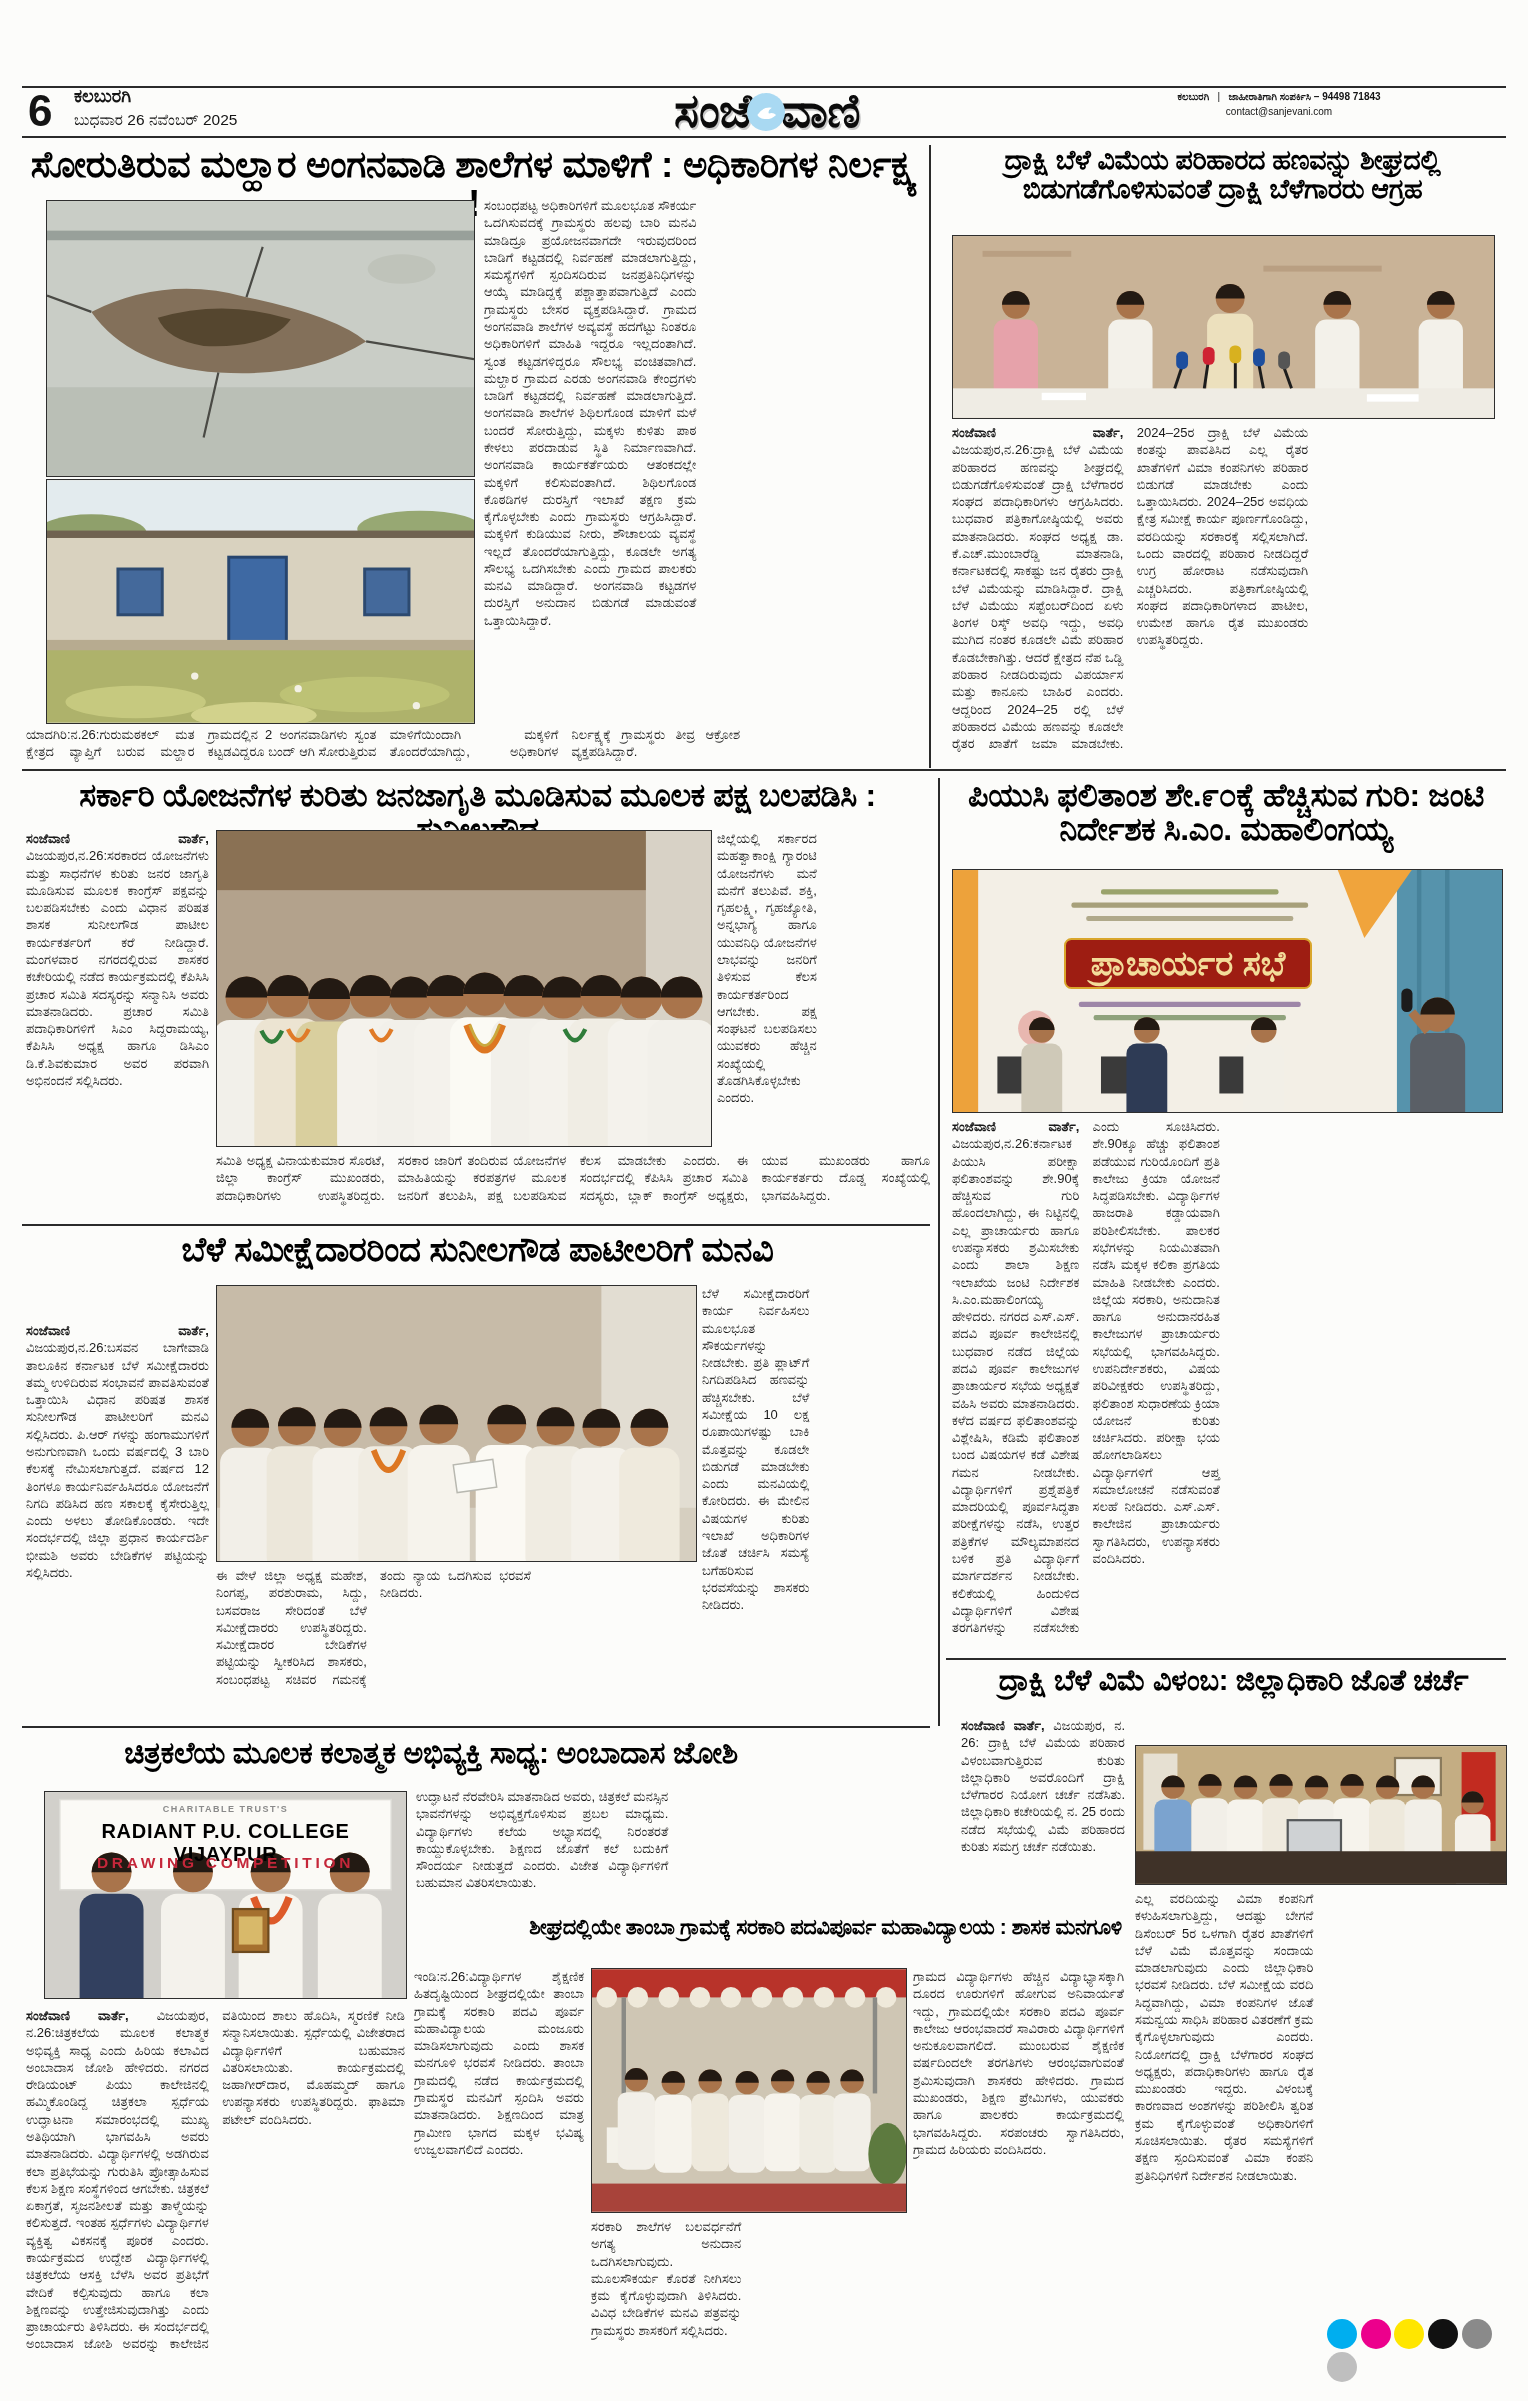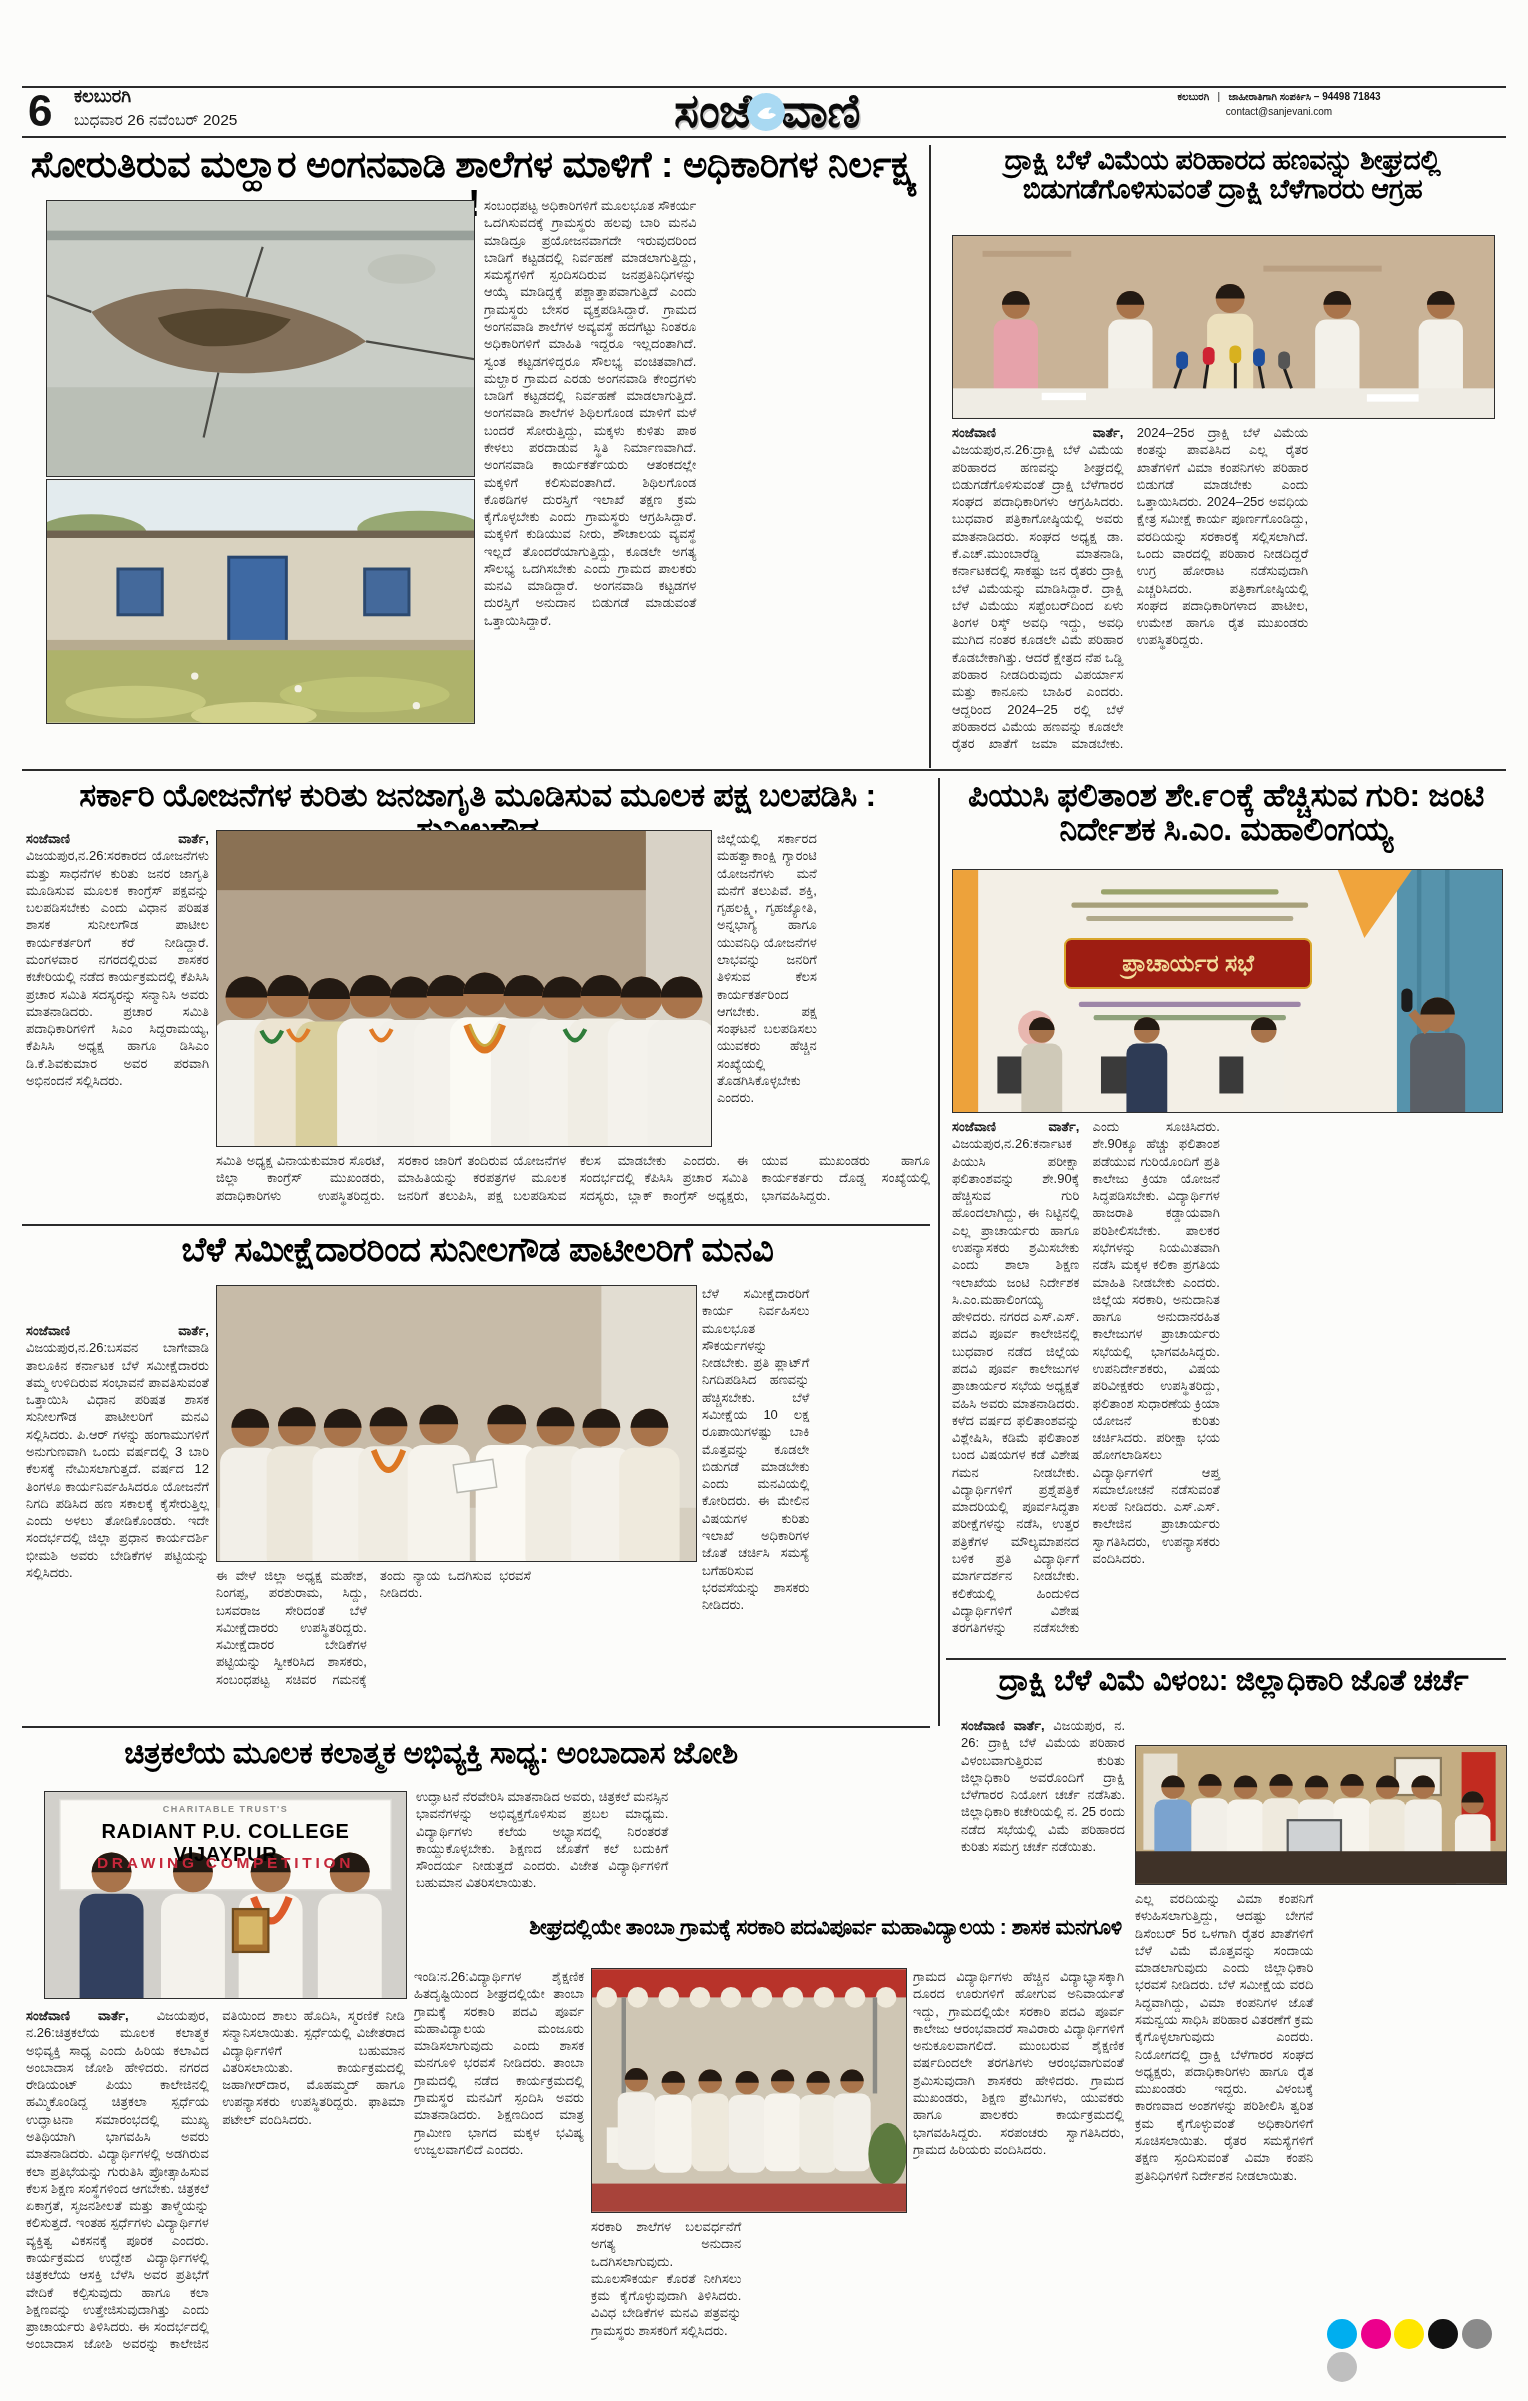--- a/index.html
+++ b/index.html
@@ -108,20 +108,23 @@
       <circle cx="200" cy="265" r="5" fill="#f2f0e4"></circle>
         <circle cx="340" cy="282" r="5" fill="#f2f0e4"></circle>
         <circle cx="500" cy="305" r="5" fill="#f2f0e4"></circle>
     </svg>
   </div>
 
   <div class="abs bt c2" style="left:484px;top:197px;width:438px;height:525px">
     <span>ಸಂಬಂಧಪಟ್ಟ ಅಧಿಕಾರಿಗಳಿಗೆ ಮೂಲಭೂತ ಸೌಕರ್ಯ ಒದಗಿಸುವದಕ್ಕೆ ಗ್ರಾಮಸ್ಥರು ಹಲವು ಬಾರಿ ಮನವಿ ಮಾಡಿದ್ರೂ ಪ್ರಯೋಜನವಾಗದೇ ಇರುವುದರಿಂದ ಬಾಡಿಗೆ ಕಟ್ಟಡದಲ್ಲಿ ನಿರ್ವಹಣೆ ಮಾಡಲಾಗುತ್ತಿದ್ದು, ಸಮಸ್ಯೆಗಳಿಗೆ ಸ್ಪಂದಿಸದಿರುವ ಜನಪ್ರತಿನಿಧಿಗಳನ್ನು ಆಯ್ಕೆ ಮಾಡಿದ್ದಕ್ಕೆ ಪಶ್ಚಾತ್ತಾಪವಾಗುತ್ತಿದೆ ಎಂದು ಗ್ರಾಮಸ್ಥರು ಬೇಸರ ವ್ಯಕ್ತಪಡಿಸಿದ್ದಾರೆ. ಗ್ರಾಮದ ಅಂಗನವಾಡಿ ಶಾಲೆಗಳ ಅವ್ಯವಸ್ಥೆ ಹದಗೆಟ್ಟು ನಿಂತರೂ ಅಧಿಕಾರಿಗಳಿಗೆ ಮಾಹಿತಿ ಇದ್ದರೂ ಇಲ್ಲದಂತಾಗಿದೆ. ಸ್ವಂತ ಕಟ್ಟಡಗಳಿದ್ದರೂ ಸೌಲಭ್ಯ ವಂಚಿತವಾಗಿದೆ. ಮಲ್ಹಾರ ಗ್ರಾಮದ ಎರಡು ಅಂಗನವಾಡಿ ಕೇಂದ್ರಗಳು ಬಾಡಿಗೆ ಕಟ್ಟಡದಲ್ಲಿ ನಿರ್ವಹಣೆ ಮಾಡಲಾಗುತ್ತಿದೆ. ಅಂಗನವಾಡಿ ಶಾಲೆಗಳ ಶಿಥಿಲಗೊಂಡ ಮಾಳಿಗೆ ಮಳೆ ಬಂದರೆ ಸೋರುತ್ತಿದ್ದು, ಮಕ್ಕಳು ಕುಳಿತು ಪಾಠ ಕೇಳಲು ಪರದಾಡುವ ಸ್ಥಿತಿ ನಿರ್ಮಾಣವಾಗಿದೆ. ಅಂಗನವಾಡಿ ಕಾರ್ಯಕರ್ತೆಯರು ಆತಂಕದಲ್ಲೇ ಮಕ್ಕಳಿಗೆ ಕಲಿಸುವಂತಾಗಿದೆ. ಶಿಥಿಲಗೊಂಡ ಕೊಠಡಿಗಳ ದುರಸ್ತಿಗೆ ಇಲಾಖೆ ತಕ್ಷಣ ಕ್ರಮ ಕೈಗೊಳ್ಳಬೇಕು ಎಂದು ಗ್ರಾಮಸ್ಥರು ಆಗ್ರಹಿಸಿದ್ದಾರೆ. ಮಕ್ಕಳಿಗೆ ಕುಡಿಯುವ ನೀರು, ಶೌಚಾಲಯ ವ್ಯವಸ್ಥೆ ಇಲ್ಲದೆ ತೊಂದರೆಯಾಗುತ್ತಿದ್ದು, ಕೂಡಲೇ ಅಗತ್ಯ ಸೌಲಭ್ಯ ಒದಗಿಸಬೇಕು ಎಂದು ಗ್ರಾಮದ ಪಾಲಕರು ಮನವಿ ಮಾಡಿದ್ದಾರೆ. ಅಂಗನವಾಡಿ ಕಟ್ಟಡಗಳ ದುರಸ್ತಿಗೆ ಅನುದಾನ ಬಿಡುಗಡೆ ಮಾಡುವಂತೆ ಒತ್ತಾಯಿಸಿದ್ದಾರೆ.</span>
   </div>
 
+  <div class="abs bt c5" style="left:26px;top:726px;width:896px;height:41px">
+    <span>ಯಾದಗಿರಿ:ನ.26:ಗುರುಮಠಕಲ್ ಮತ ಕ್ಷೇತ್ರದ ವ್ಯಾಪ್ತಿಗೆ ಬರುವ ಮಲ್ಹಾರ ಗ್ರಾಮದಲ್ಲಿನ 2 ಅಂಗನವಾಡಿಗಳು ಸ್ವಂ‍ತ ಕಟ್ಟಡವಿದ್ದರೂ ಬಂದ್ ಆಗಿ ಸೋರುತ್ತಿರುವ ಮಾಳಿಗೆಯಿಂದಾಗಿ ಮಕ್ಕಳಿಗೆ ತೊಂದರೆಯಾಗಿದ್ದು, ಅಧಿಕಾರಿಗಳ ನಿರ್ಲಕ್ಷ್ಯಕ್ಕೆ ಗ್ರಾಮಸ್ಥರು ತೀವ್ರ ಆಕ್ರೋಶ ವ್ಯಕ್ತಪಡಿಸಿದ್ದಾರೆ.</span>
+  </div>
 
   <div class="abs hl" style="left:938px;top:146px;width:569px;height:83px;font-size:27px">ದ್ರಾಕ್ಷಿ ಬೆಳೆ ವಿಮೆಯ ಪರಿಹಾರದ ಹಣವನ್ನು ಶೀಘ್ರದಲ್ಲಿ ಬಿಡುಗಡೆಗೊಳಿಸುವಂತೆ ದ್ರಾಕ್ಷಿ ಬೆಳೆಗಾರರು ಆಗ್ರಹ</div>
 
   <div class="photo" style="left:952px;top:235px;width:541px;height:182px">
     <svg viewBox="0 0 732 246">
       <rect width="732" height="246" fill="#c9b397"></rect>
       <rect x="40" y="20" width="120" height="8" fill="#b99f82"></rect>
         <rect x="420" y="40" width="160" height="8" fill="#b99f82"></rect>
       <use href="#fig" transform="translate(85,208) scale(1.25)" color="#e6a2aa"></use>
       <use href="#fig" transform="translate(240,208) scale(1.25)" color="#f3f1ea"></use>
@@ -208,21 +211,21 @@
       <rect x="60" y="252" width="40" height="50" fill="#3a3a3a"></rect>
         <rect x="200" y="252" width="40" height="50" fill="#3a3a3a"></rect>
         <rect x="360" y="252" width="40" height="50" fill="#3a3a3a"></rect>
       <use href="#fig" transform="translate(120,322) scale(1.15)" color="#cfc9b8"></use>
       <use href="#fig" transform="translate(262,322) scale(1.15)" color="#2e3b55"></use>
       <use href="#fig" transform="translate(420,322) scale(1.15)" color="#f2efe7"></use>
       <use href="#fig" transform="translate(655,338) scale(1.55)" color="#5a5f66"></use>
       <line x1="642" y1="218" x2="620" y2="192" stroke="#a9744b" stroke-width="12"></line>
       <rect x="606" y="160" width="15" height="32" rx="7" fill="#1c1c1c"></rect>
     </svg>
-    <div class="ph-label banner-red" style="left:111px;top:68px;width:244px;height:47px;font-size:23px">ಪ್ರಾಚಾರ್ಯರ ಸಭೆ</div>
+    <div class="ph-label banner-red" style="left:111px;top:68px;width:244px;height:47px;font-size:34px">ಪ್ರಾಚಾರ್ಯರ ಸಭೆ</div>
   </div>
 
   <div class="abs bt c4" style="left:952px;top:1118px;width:549px;height:534px">
     <span class="dl">ಸಂಜೆವಾಣಿ ವಾರ್ತೆ,</span> <span>ವಿಜಯಪುರ,ನ.26:ಕರ್ನಾಟಕ ಪಿಯುಸಿ ಪರೀಕ್ಷಾ ಫಲಿತಾಂಶವನ್ನು ಶೇ.90ಕ್ಕೆ ಹೆಚ್ಚಿಸುವ ಗುರಿ ಹೊಂದಲಾಗಿದ್ದು, ಈ ನಿಟ್ಟಿನಲ್ಲಿ ಎಲ್ಲ ಪ್ರಾಚಾರ್ಯರು ಹಾಗೂ ಉಪನ್ಯಾಸಕರು ಶ್ರಮಿಸಬೇಕು ಎಂದು ಶಾಲಾ ಶಿಕ್ಷಣ ಇಲಾಖೆಯ ಜಂಟಿ ನಿರ್ದೇಶಕ ಸಿ.ಎಂ.ಮಹಾಲಿಂಗಯ್ಯ ಹೇಳಿದರು. ನಗರದ ಎಸ್.ಎಸ್. ಪದವಿ ಪೂರ್ವ ಕಾಲೇಜಿನಲ್ಲಿ ಬುಧವಾರ ನಡೆದ ಜಿಲ್ಲೆಯ ಪದವಿ ಪೂರ್ವ ಕಾಲೇಜುಗಳ ಪ್ರಾಚಾರ್ಯರ ಸಭೆಯ ಅಧ್ಯಕ್ಷತೆ ವಹಿಸಿ ಅವರು ಮಾತನಾಡಿದರು. ಕಳೆದ ವರ್ಷದ ಫಲಿತಾಂಶವನ್ನು ವಿಶ್ಲೇಷಿಸಿ, ಕಡಿಮೆ ಫಲಿತಾಂಶ ಬಂದ ವಿಷಯಗಳ ಕಡೆ ವಿಶೇಷ ಗಮನ ನೀಡಬೇಕು. ವಿದ್ಯಾರ್ಥಿಗಳಿಗೆ ಪ್ರಶ್ನೆಪತ್ರಿಕೆ ಮಾದರಿಯಲ್ಲಿ ಪೂರ್ವಸಿದ್ಧತಾ ಪರೀಕ್ಷೆಗಳನ್ನು ನಡೆಸಿ, ಉತ್ತರ ಪತ್ರಿಕೆಗಳ ಮೌಲ್ಯಮಾಪನದ ಬಳಿಕ ಪ್ರತಿ ವಿದ್ಯಾರ್ಥಿಗೆ ಮಾರ್ಗದರ್ಶನ ನೀಡಬೇಕು. ಕಲಿಕೆಯಲ್ಲಿ ಹಿಂದುಳಿದ ವಿದ್ಯಾರ್ಥಿಗಳಿಗೆ ವಿಶೇಷ ತರಗತಿಗಳನ್ನು ನಡೆಸಬೇಕು ಎಂದು ಸೂಚಿಸಿದರು. ಶೇ.90ಕ್ಕೂ ಹೆಚ್ಚು ಫಲಿತಾಂಶ ಪಡೆಯುವ ಗುರಿಯೊಂದಿಗೆ ಪ್ರತಿ ಕಾಲೇಜು ಕ್ರಿಯಾ ಯೋಜನೆ ಸಿದ್ಧಪಡಿಸಬೇಕು. ವಿದ್ಯಾರ್ಥಿಗಳ ಹಾಜರಾತಿ ಕಡ್ಡಾಯವಾಗಿ ಪರಿಶೀಲಿಸಬೇಕು. ಪಾಲಕರ ಸಭೆಗಳನ್ನು ನಿಯಮಿತವಾಗಿ ನಡೆಸಿ ಮಕ್ಕಳ ಕಲಿಕಾ ಪ್ರಗತಿಯ ಮಾಹಿತಿ ನೀಡಬೇಕು ಎಂದರು. ಜಿಲ್ಲೆಯ ಸರಕಾರಿ, ಅನುದಾನಿತ ಹಾಗೂ ಅನುದಾನರಹಿತ ಕಾಲೇಜುಗಳ ಪ್ರಾಚಾರ್ಯರು ಸಭೆಯಲ್ಲಿ ಭಾಗವಹಿಸಿದ್ದರು. ಉಪನಿರ್ದೇಶಕರು, ವಿಷಯ ಪರಿವೀಕ್ಷಕರು ಉಪಸ್ಥಿತರಿದ್ದು, ಫಲಿತಾಂಶ ಸುಧಾರಣೆಯ ಕ್ರಿಯಾ ಯೋಜನೆ ಕುರಿತು ಚರ್ಚಿಸಿದರು. ಪರೀಕ್ಷಾ ಭಯ ಹೋಗಲಾಡಿಸಲು ವಿದ್ಯಾರ್ಥಿಗಳಿಗೆ ಆಪ್ತ ಸಮಾಲೋಚನೆ ನಡೆಸುವಂತೆ ಸಲಹೆ ನೀಡಿದರು. ಎಸ್.ಎಸ್. ಕಾಲೇಜಿನ ಪ್ರಾಚಾರ್ಯರು ಸ್ವಾಗತಿಸಿದರು, ಉಪನ್ಯಾಸಕರು ವಂದಿಸಿದರು.</span>
   </div>
 
   <div class="abs hl" style="left:26px;top:1231px;width:903px;height:46px;font-size:34px">ಬೆಳೆ ಸಮೀಕ್ಷೆದಾರರಿಂದ ಸುನೀಲಗೌಡ ಪಾಟೀಲರಿಗೆ ಮನವಿ</div>
 
   <div class="abs bt" style="left:26px;top:1322px;width:183px;height:433px">
     <span class="dl">ಸಂಜೆವಾಣಿ ವಾರ್ತೆ,</span> <span>ವಿಜಯಪುರ,ನ.26:ಬಸವನ ಬಾಗೇವಾಡಿ ತಾಲೂಕಿನ ಕರ್ನಾಟಕ ಬೆಳೆ ಸಮೀಕ್ಷೆದಾರರು ತಮ್ಮ ಉಳಿದಿರುವ ಸಂಭಾವನೆ ಪಾವತಿಸುವಂತೆ ಒತ್ತಾಯಿಸಿ ವಿಧಾನ ಪರಿಷತ ಶಾಸಕ ಸುನೀಲಗೌಡ ಪಾಟೀಲರಿಗೆ ಮನವಿ ಸಲ್ಲಿಸಿದರು. ಪಿ.ಆರ್ ಗಳನ್ನು ಹಂಗಾಮುಗಳಿಗೆ ಅನುಗುಣವಾಗಿ ಒಂದು ವರ್ಷದಲ್ಲಿ 3 ಬಾರಿ ಕೆಲಸಕ್ಕೆ ನೇಮಿಸಲಾಗುತ್ತದೆ. ವರ್ಷದ 12 ತಿಂಗಳೂ ಕಾರ್ಯನಿರ್ವಹಿಸಿದರೂ ಯೋಜನೆಗೆ ನಿಗದಿ ಪಡಿಸಿದ ಹಣ ಸಕಾಲಕ್ಕೆ ಕೈಸೇರುತ್ತಿಲ್ಲ ಎಂದು ಅಳಲು ತೋಡಿಕೊಂಡರು. ಇದೇ ಸಂದರ್ಭದಲ್ಲಿ ಜಿಲ್ಲಾ ಪ್ರಧಾನ ಕಾರ್ಯದರ್ಶಿ ಭೀಮಶಿ ಅವರು ಬೇಡಿಕೆಗಳ ಪಟ್ಟಿಯನ್ನು ಸಲ್ಲಿಸಿದರು.</span>

